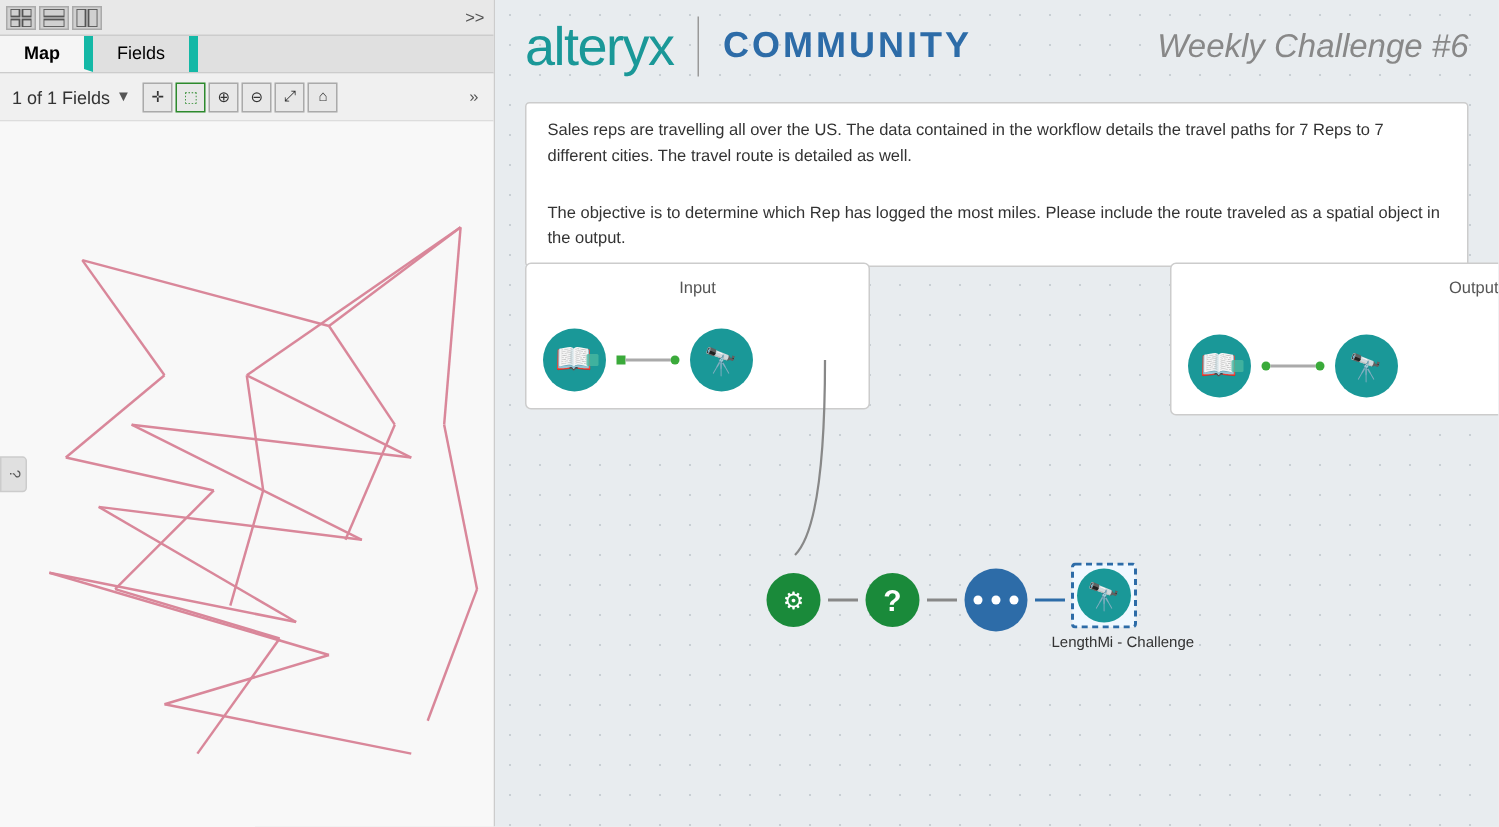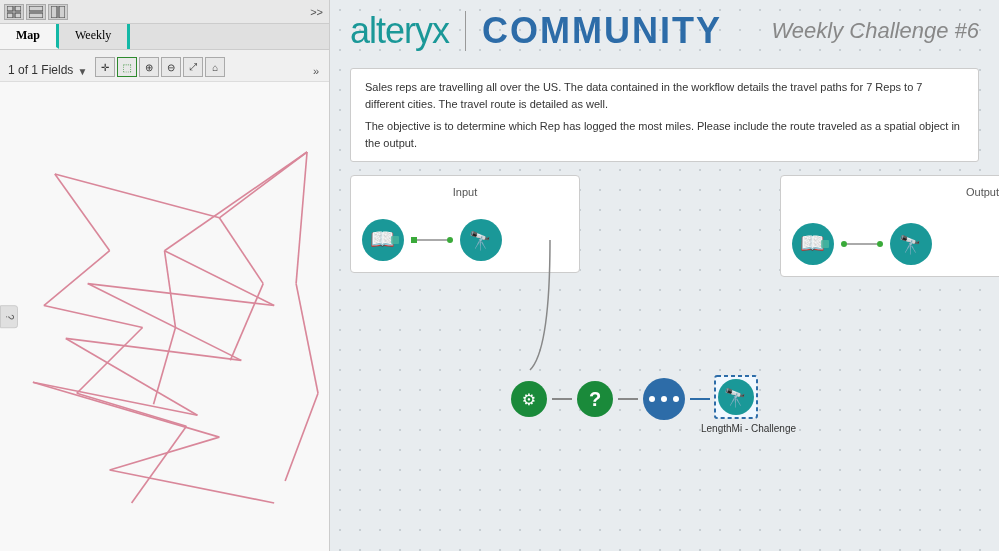--- a/index.html
+++ b/index.html
@@ -54,34 +54,33 @@
     .left-tabs {
       display: flex;
       background: #e0e0e0;
       border-bottom: 1px solid #ccc;
     }
 
     .left-tab {
       padding: 4px 16px;
       font-size: 12px;
       cursor: pointer;
-      border-right: 3px solid #14b8a6;
+      border-right: 6px solid #14b8a6;
       background: #e0e0e0;
-      font-family: Liberation Serif, serif;
     }
 
     .left-tab.active {
       background: #f5f5f5;
       border-bottom: 2px solid #f5f5f5;
       font-weight: bold;
     }
 
     .fields-bar {
       display: flex;
-      align-items: flex-end;
+      align-items: center;
       padding: 4px 8px;
       background: #f0f0f0;
       border-bottom: 1px solid #ddd;
       gap: 4px;
       height: 32px;
     }
 
     .fields-label {
       font-size: 12px;
       color: #333;
@@ -181,21 +180,21 @@
     }
 
     .logo-separator {
       width: 1px;
       height: 40px;
       background: #999;
       margin: 0 16px;
     }
 
     .community-text {
-      font-size: 36px;
+      font-size: 24px;
       font-weight: bold;
       color: #2d6ca8;
       letter-spacing: 2px;
     }
 
     .challenge-text {
       margin-left: auto;
       font-size: 22px;
       color: #888;
       font-style: italic;
@@ -211,21 +210,21 @@
       background: white;
       border: 1px solid #ccc;
       border-radius: 3px;
       padding: 10px 14px;
       font-size: 11px;
       color: #333;
       line-height: 1.5;
     }
 
     .description-box p {
-      margin-bottom: 6px;
+      margin-bottom: 22px;
     }
 
     .description-box p:last-child {
       margin-bottom: 0;
     }
 
     
     .tool-svg {
       width: 44px;
       height: 44px;
@@ -265,21 +264,21 @@
           <rect x="0" y="0" width="6" height="12" fill="none" stroke="#555" stroke-width="1.2"></rect>
           <rect x="8" y="0" width="6" height="12" fill="none" stroke="#555" stroke-width="1.2"></rect>
         </svg>
       </div>
     </div>
     <div class="expand-btn">&gt;&gt;</div>
   </div>
 
   <div class="left-tabs">
     <div class="left-tab active">Map</div>
-    <div class="left-tab">Weekly</div>
+    <div class="left-tab">Fields</div>
   </div>
 
   <div class="fields-bar">
     <span class="fields-label">1 of 1 Fields</span>
     <div class="fields-dropdown">
       <span class="fields-dropdown-arrow">▼</span>
     </div>
     <div class="field-tools">
       <div class="field-tool-btn">✛</div>
       <div class="field-tool-btn" style="border: 1.5px solid #2d8a2d; color: #2d8a2d;">⬚</div>

